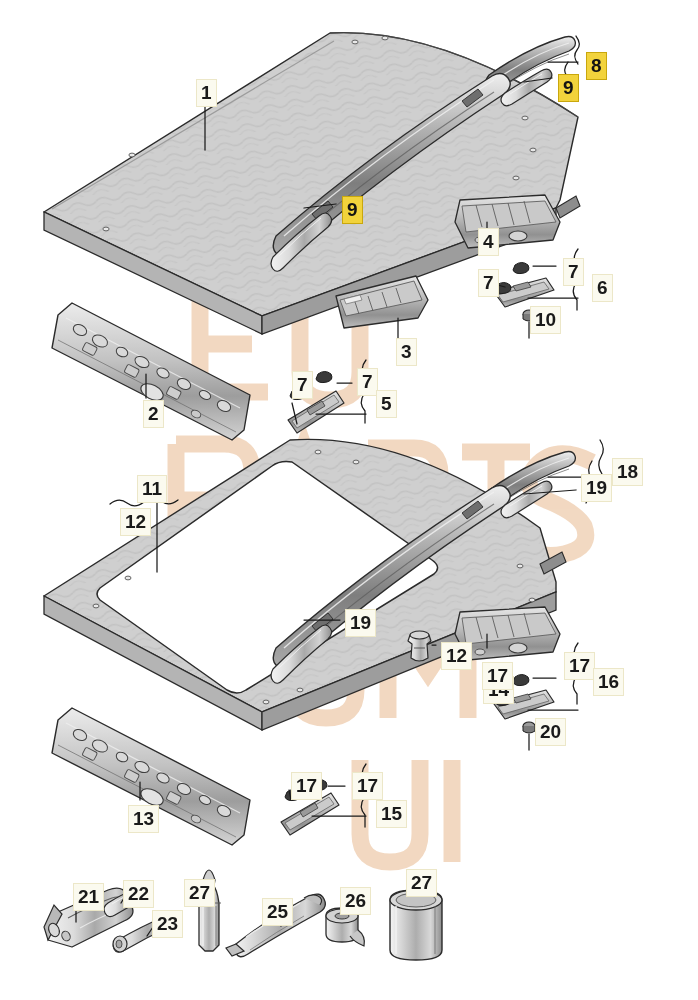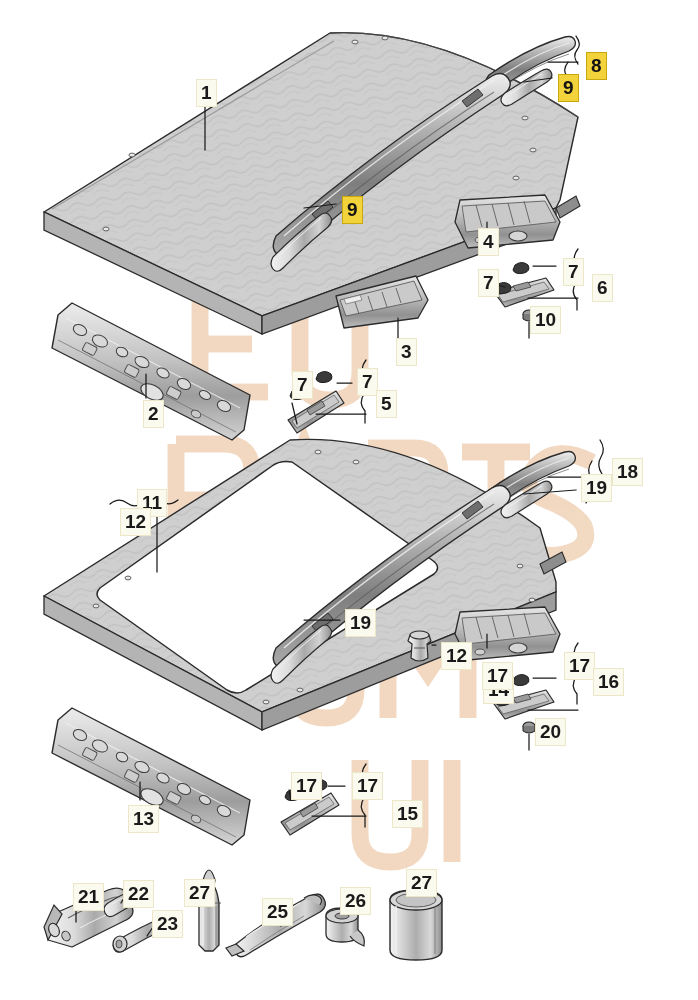--- a/index.html
+++ b/index.html
@@ -502,35 +502,35 @@
       <div class="lbl" style="left: 478px; top: 228px;"><span class="box">4</span></div>
       <div class="lbl" style="left: 478px; top: 269px;"><span class="box">7</span></div>
       <div class="lbl" style="left: 563px; top: 258px;"><span class="box">7</span></div>
       <div class="lbl" style="left: 592px; top: 274px;"><span class="box">6</span></div>
       <div class="lbl" style="left: 530px; top: 306px; border-radius: 11px;"><span class="box">10</span></div>
       <div class="lbl" style="left: 396px; top: 338px;"><span class="box">3</span></div>
       <div class="lbl" style="left: 143px; top: 400px;"><span class="box">2</span></div>
       <div class="lbl" style="left: 292px; top: 371px;"><span class="box">7</span></div>
       <div class="lbl" style="left: 357px; top: 368px;"><span class="box">7</span></div>
       <div class="lbl" style="left: 376px; top: 390px;"><span class="box">5</span></div>
-      <div class="lbl" style="left: 137px; top: 489px;"><span class="box">11</span></div>
+      <div class="lbl" style="left: 137px; top: 475px;"><span class="box">11</span></div>
       <div class="lbl" style="left: 120px; top: 508px;"><span class="box">12</span></div>
       <div class="lbl" style="left: 612px; top: 458px;"><span class="box">18</span></div>
       <div class="lbl" style="left: 581px; top: 474px;"><span class="box">19</span></div>
       <div class="lbl" style="left: 345px; top: 609px;"><span class="box">19</span></div>
       <div class="lbl" style="left: 441px; top: 642px;"><span class="box">12</span></div>
       <div class="lbl" style="left: 483px; top: 632px; margin-top: 44px;"><span class="box">14</span></div>
       <div class="lbl" style="left: 482px; top: 662px;"><span class="box">17</span></div>
       <div class="lbl" style="left: 564px; top: 652px;"><span class="box">17</span></div>
       <div class="lbl" style="left: 593px; top: 668px;"><span class="box">16</span></div>
       <div class="lbl" style="left: 535px; top: 718px; border-radius: 10px;"><span class="box">20</span></div>
       <div class="lbl" style="left: 128px; top: 805px;"><span class="box">13</span></div>
       <div class="lbl" style="left: 291px; top: 772px;"><span class="box">17</span></div>
       <div class="lbl" style="left: 352px; top: 772px;"><span class="box">17</span></div>
-      <div class="lbl" style="left: 392px; top: 800px;"><span class="box">15</span></div>
+      <div class="lbl" style="left: 376px; top: 800px;"><span class="box">15</span></div>
       <div class="lbl" style="left: 73px; top: 883px;"><span class="box">21</span></div>
       <div class="lbl" style="left: 123px; top: 880px;"><span class="box">22</span></div>
       <div class="lbl" style="left: 152px; top: 910px;"><span class="box">23</span></div>
       <div class="lbl" style="left: 184px; top: 879px;"><span class="box">27</span></div>
       <div class="lbl" style="left: 262px; top: 898px;"><span class="box">25</span></div>
       <div class="lbl" style="left: 340px; top: 887px;"><span class="box">26</span></div>
       <div class="lbl" style="left: 406px; top: 869px;"><span class="box">27</span></div>
     </div>
 
 </div>

